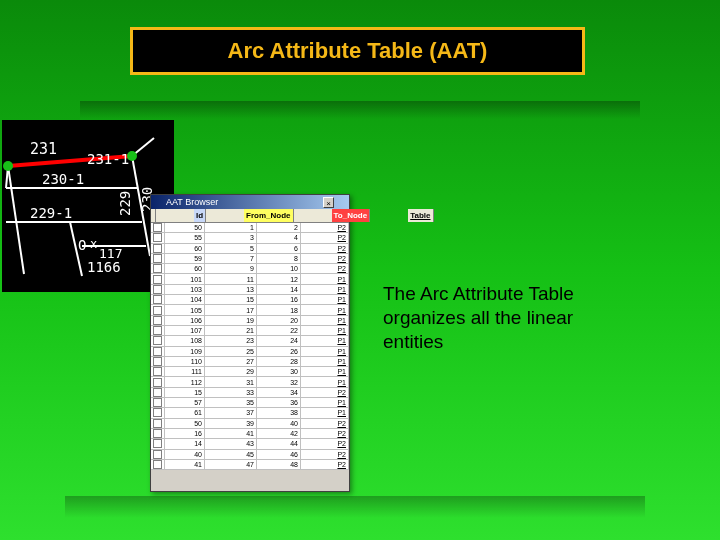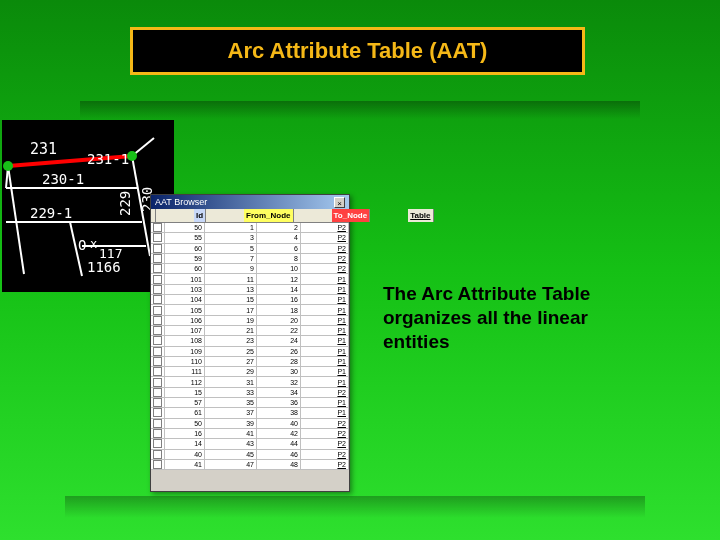--- a/index.html
+++ b/index.html
@@ -57,21 +57,21 @@
     border: 1px solid #404040;
     box-shadow: 2px 2px 5px rgba(0,0,0,0.4);
     font-size: 8px;
   }
   .aat-titlebar {
     height: 14px;
     background: linear-gradient(to right, #0a246a, #a6caf0);
     color: #fff;
     display: flex;
     align-items: center;
-    padding: 0 4px;
+    padding: 0 15px;
     font-size: 9px;
     justify-content: space-between;
   }
   .aat-close {
     width: 11px;
     height: 11px;
     background: #d4d0c8;
     color: #000;
     font-size: 8px;
     line-height: 11px;
@@ -131,21 +131,21 @@
     background: #fff;
     display: block;
   }
   .caption {
     position: absolute;
     top: 282px;
     left: 383px;
     width: 250px;
     color: #000;
     font-size: 19px;
-    font-weight: bold;
+    font-weight: normal;
     line-height: 1.25;
   }
   .bottom-shadow {
     position: absolute;
     bottom: 22px;
     left: 65px;
     width: 580px;
     height: 22px;
     background: linear-gradient(to bottom, rgba(0,0,0,0.28), rgba(0,0,0,0));
   }

